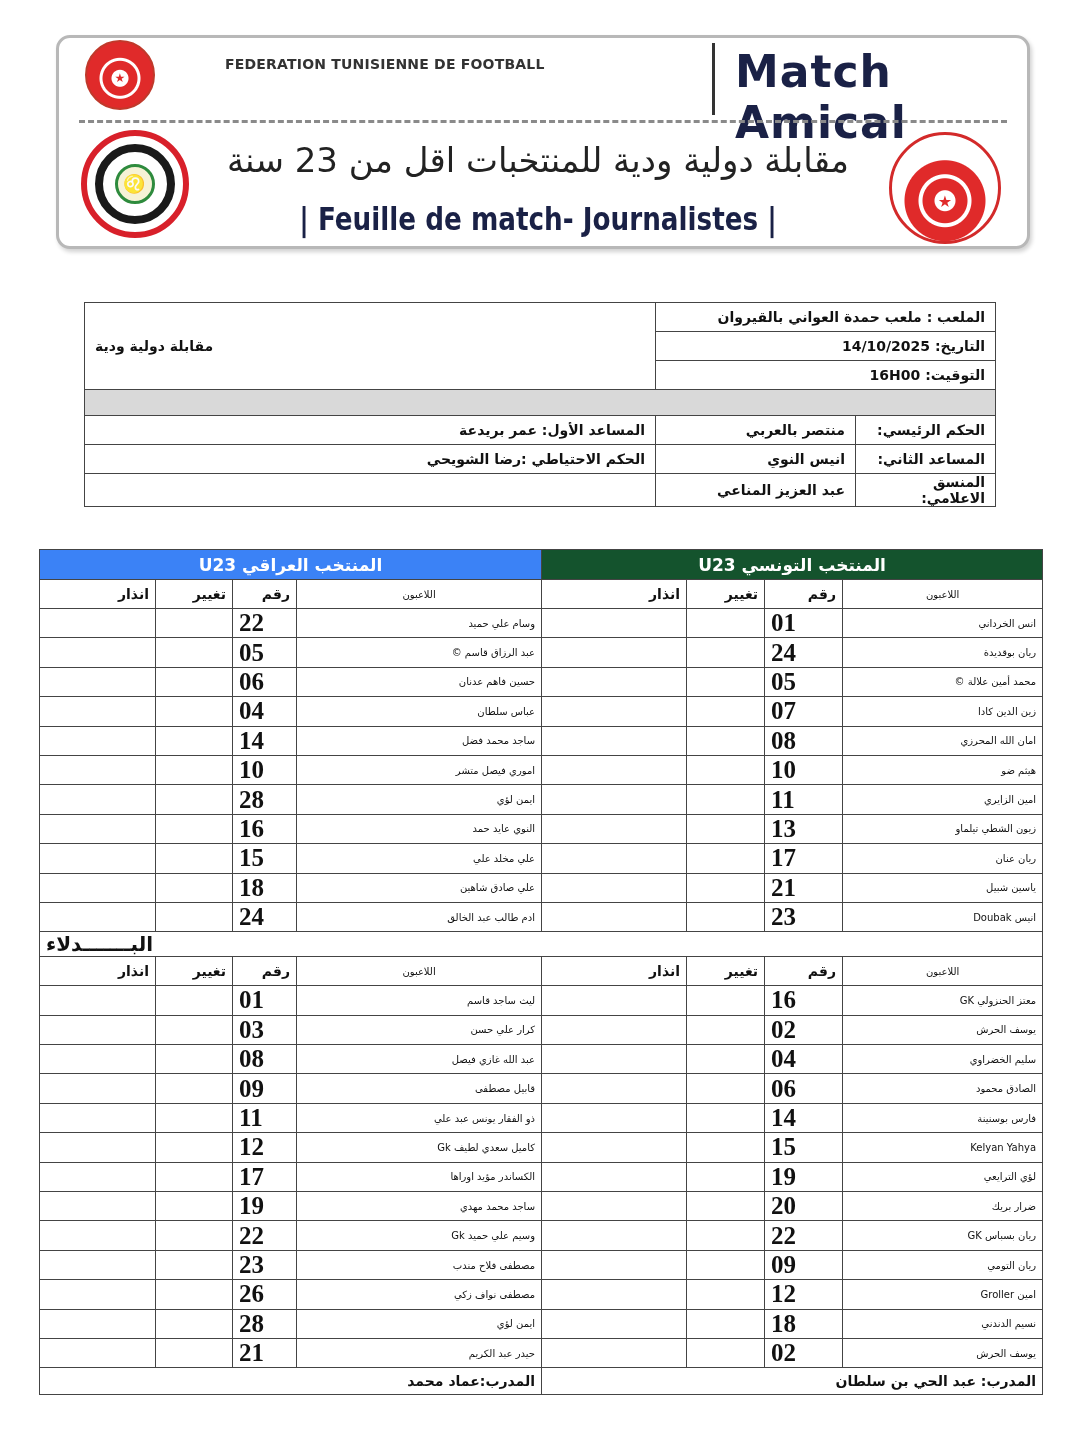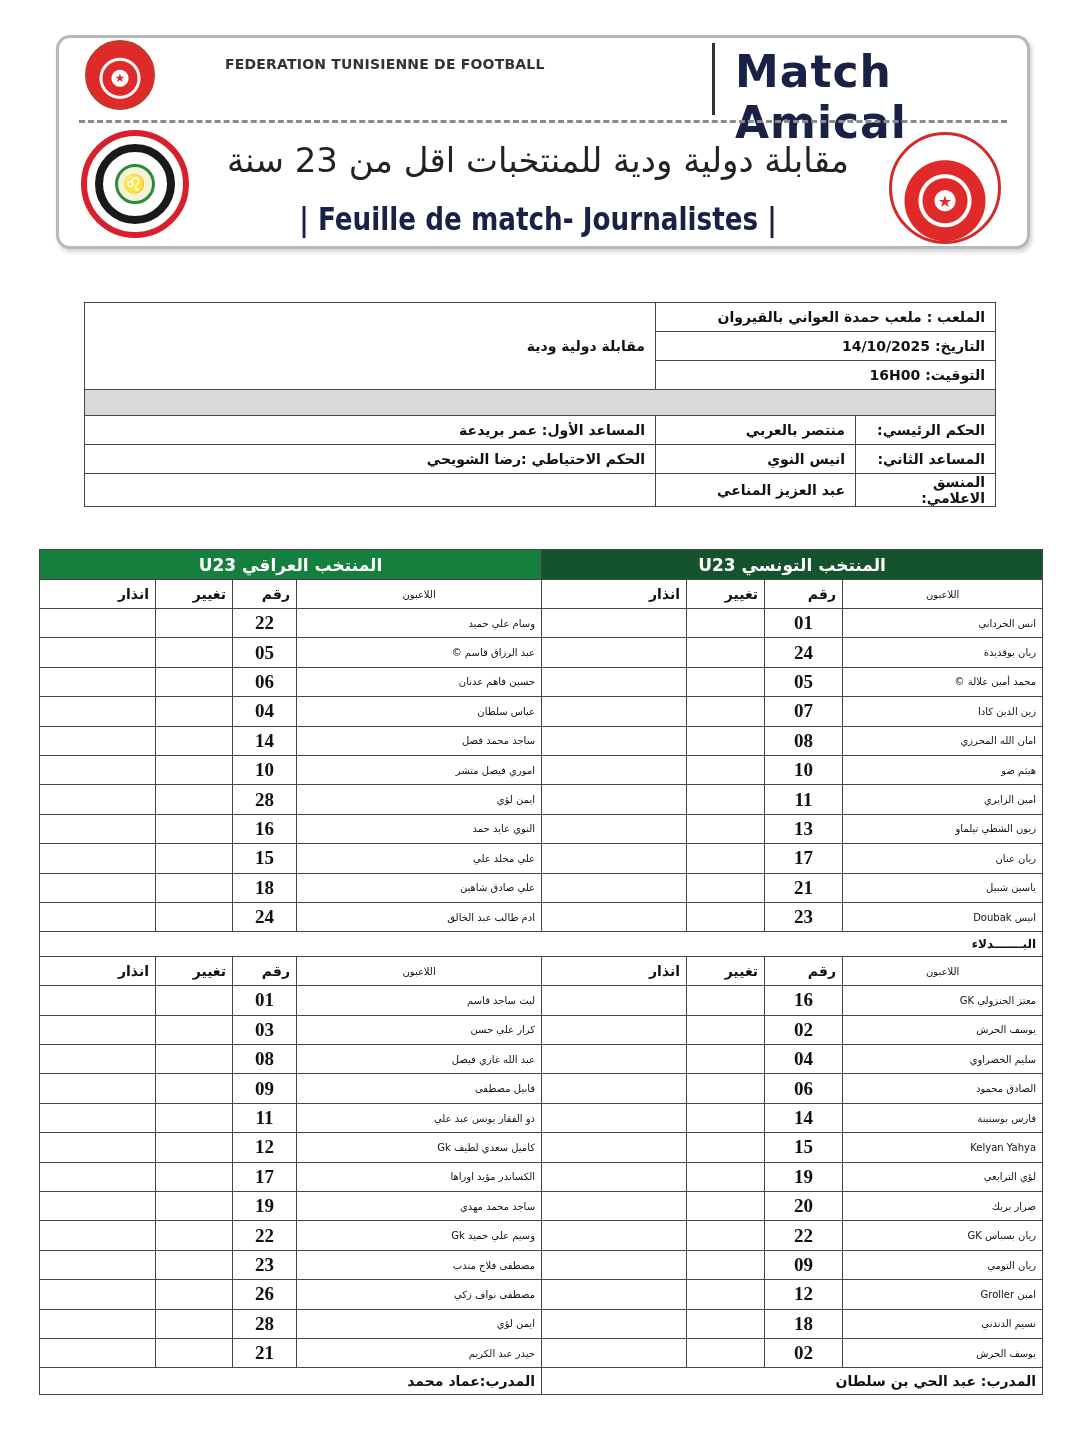--- a/index.html
+++ b/index.html
@@ -22,33 +22,33 @@
   .logo-iq .core { position:absolute; left:28px; top:28px; right:28px; bottom:28px; border-radius:50%; border:3px solid #2e8b3d; background:#f6f2d6; }
   .logo-iq .lion { position:absolute; left:50%; top:50%; transform:translate(-50%,-50%); color:#8a6a14; font-size:18px; }
   .logo-tn-big { left:830px; top:94px; width:112px; height:112px; border:3px solid #d32a2a; background:radial-gradient(circle at 50% 62%, #fff 0 10px, #e02a2a 11px 22px, #fff 23px 26px, #e02a2a 27px 40px, #fff 41px 100%); }
   .logo-tn-big .star { top:62%; font-size:16px; }
 
   
   table { border-collapse:collapse; }
   .info { position:absolute; left:84px; top:302px; width:912px; direction:rtl; font-family:"DejaVu Sans", sans-serif; font-weight:bold; font-size:14px;padding-left:24px; }
   .info td { border:1.5px solid #444; padding:0 10px; height:28px; }
   .info td.gray { background:#d9d9d9; height:25px; }
-  .info td.center { text-align:right;margin-left:46px; }
+  .info td.center { text-align:left;margin-left:46px; }
 
   
   .roster { position:absolute; left:39px; top:549px; width:1003px; direction:rtl; font-size:15px; table-layout:fixed; }
   .roster td { border:1.5px solid #444; height:28.4px; padding:0 6px; }
   .roster .team-h { color:#fff; font-family:"DejaVu Sans", sans-serif; font-weight:bold; font-size:17px; text-align:center; height:29px; }
   .roster .tn { background:#ee1c1c; }
   .roster .iq { background:#3a5a26; }
   .roster .colh { font-family:"DejaVu Sans", sans-serif; font-weight:bold; font-size:14px; height:28px; }
   .roster .colh.name { text-align:center; }
   .roster .name { font-family:"DejaVu Sans", sans-serif; font-weight:normal; font-size:10px; text-align:right; }
-  .roster .num { font-family:"Liberation Serif", serif; font-weight:bold; font-size:19px; text-align:center; }
-  .roster .subs-h { font-family:"DejaVu Sans", sans-serif; font-weight:bold; font-size:12px; text-align:right; height:24px; }
+  .roster .num { font-family:"Liberation Serif", serif; font-weight:bold; font-size:25px; text-align:left; }
+  .roster .subs-h { font-family:"DejaVu Sans", sans-serif; font-weight:bold; font-size:20px; text-align:left; height:24px; }
   .roster .coach { font-family:"DejaVu Sans", sans-serif; font-weight:bold; font-size:14px; text-align:right; height:26px; }
 </style>
 </head>
 <body>
 
 <div class="banner">
   <div class="logo logo-tn-small">
       <span class="star">★</span>
     </div>
   <div class="fed-name">FEDERATION TUNISIENNE DE FOOTBALL</div>
@@ -113,21 +113,21 @@
       <col style="width:78px">
       <col style="width:145px">
     <col style="width:245px">
       <col style="width:64px">
       <col style="width:77px">
       <col style="width:116px">
   </colgroup>
   <tbody id="roster-body">
       <tr>
         <td class="team-h tn" colspan="4" style="background: #14532d;">المنتخب التونسي U23</td>
-        <td class="team-h iq" colspan="4" style="background: #15803d;">المنتخب العراقي U23</td>
+        <td class="team-h iq" colspan="4" style="background: #3b82f6;">المنتخب العراقي U23</td>
       </tr>
       <tr>
         <td class="colh name">اللاعبون</td>
         <td class="colh">رقم</td>
         <td class="colh">تغيير</td>
         <td class="colh">انذار</td>
         <td class="colh name">اللاعبون</td>
         <td class="colh">رقم</td>
         <td class="colh">تغيير</td>
         <td class="colh">انذار</td>

